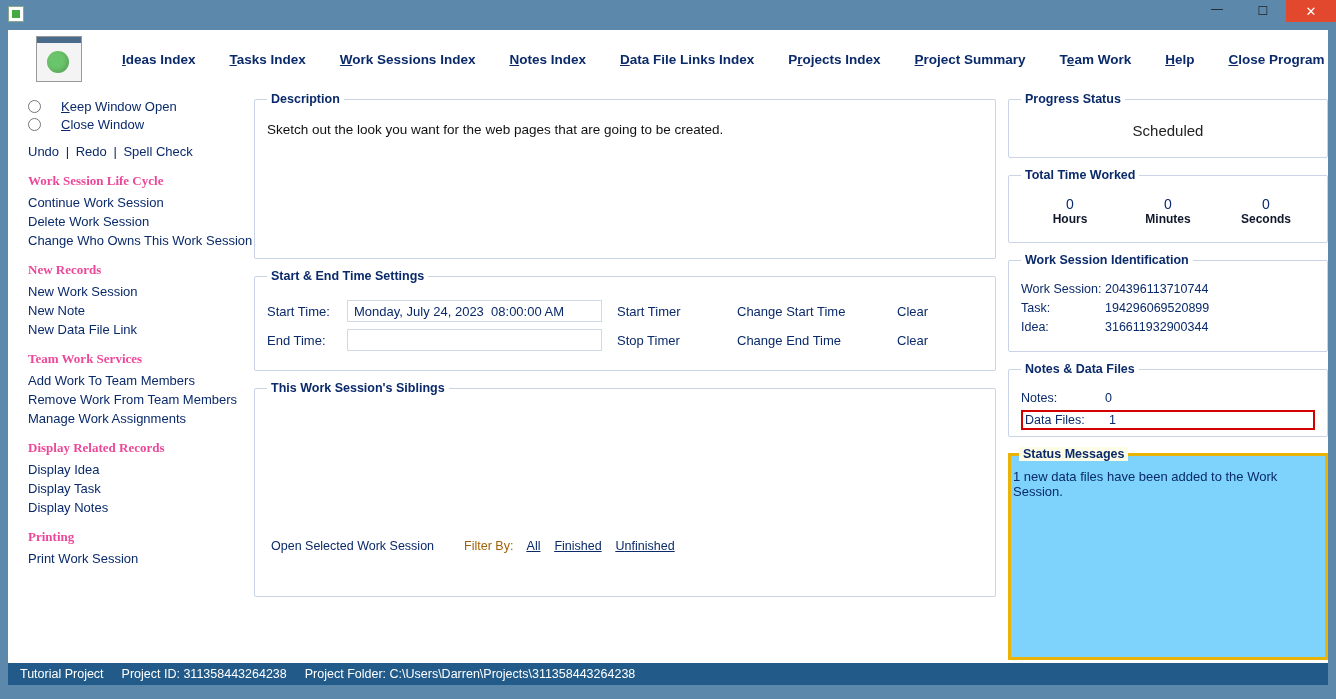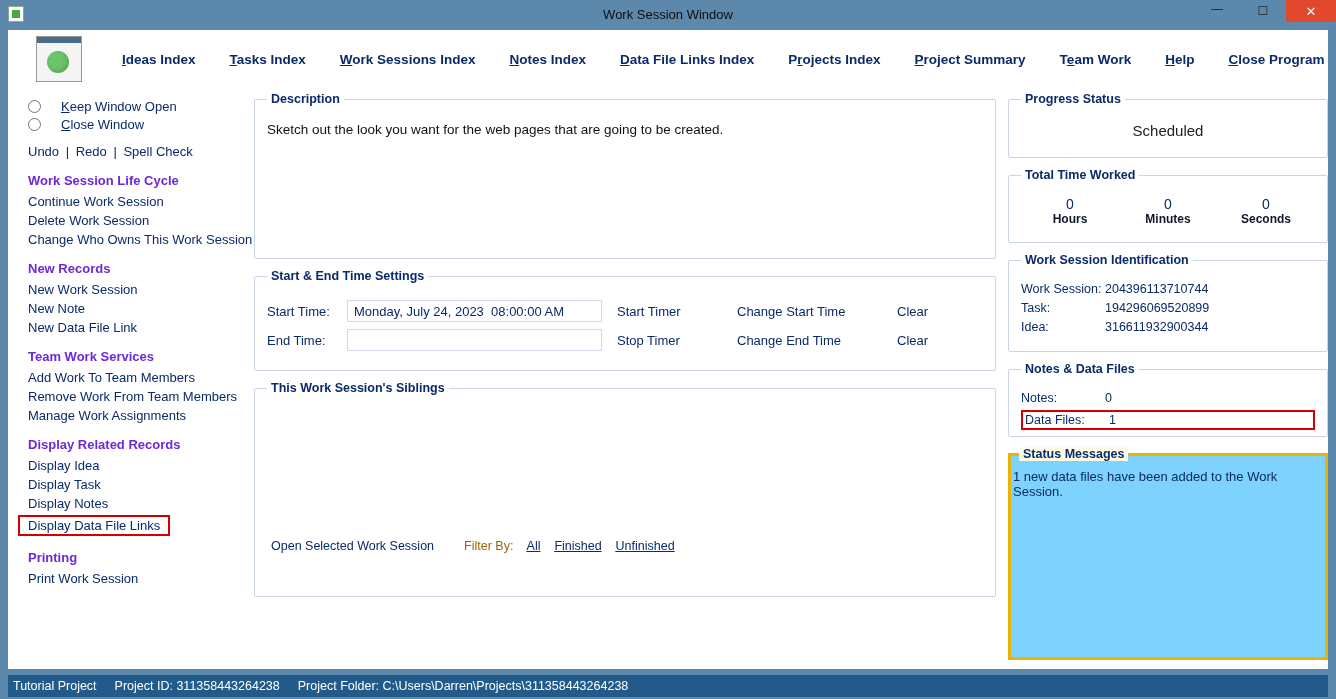--- a/index.html
+++ b/index.html
@@ -111,21 +111,21 @@
   .sidebar {
     width:246px;
     padding:8px 0 0 20px;
     color:#0a2a6a;
   }
   .radio-row { display:flex; align-items:center; gap:18px; margin:3px 0; font-size:13px; color:#0a2a6a;}
   .radio-row input { margin-right:2px;}
   .linkbar { margin:12px 0 8px; font-size:13px;}
   .linkbar span { color:#0a2a6a; cursor:pointer;}
   .sep { color:#333; margin:0 3px;}
-  .side-h { font-weight:700; color:#6d28d9; margin-top:14px; margin-bottom:6px; font-size:13px;}
+  .side-h { font-weight:700; color:#ec4899; margin-top:14px; margin-bottom:6px; font-size:13px;font-family:Liberation Serif, serif;}
   .side-link { color:#0a2a6a; font-size:13px; margin:4px 0; cursor:pointer;}
   .hl-red { border:2px solid #d40000; padding:1px 4px; display:inline-block;}
   
   .center {
     flex:1;
     padding-right:6px;
   }
   fieldset.group {
     border:1px solid #c9d4e6;
     border-radius:2px;
@@ -217,38 +217,37 @@
     background:#fdfce7;
   }
   .status-msg {
     color:#0a2a6a;
     font-size:13px;
     padding:8px 2px;
   }
   
   .statusbar {
     position:absolute;
-    left:8px; right:8px; bottom:2px;
+    left:8px; right:8px; bottom:14px;
     height:22px;
     background:#225b89;
     color:#fff;
     display:flex;
     align-items:center;
     gap:18px;
-    padding:0 5px;
+    padding:0 12px;
     font-size:12.5px;
   }
 </style>
 </head>
 <body>
 
 <div class="window">
   <div class="titlebar">
     <span class="app-icon"></span>
-    <div class="title">Work Session Window</div>
     <div class="win-controls">
       <div class="win-btn min"></div>
       <div class="win-btn max"></div>
       <div class="win-btn close"></div>
     </div>
   </div>
 
   <div class="client">
     <div class="topbar">
       <div class="logo"></div>
@@ -298,21 +297,20 @@
 
         <div class="side-h">Team Work Services</div>
         <div class="side-link">Add Work To Team Members</div>
         <div class="side-link">Remove Work From Team Members</div>
         <div class="side-link">Manage Work Assignments</div>
 
         <div class="side-h">Display Related Records</div>
         <div class="side-link">Display Idea</div>
         <div class="side-link">Display Task</div>
         <div class="side-link">Display Notes</div>
-        <div style="margin-left:-10px;"><span class="hl-red"><span class="side-link" style="margin:0; padding:2px 4px;">Display Data File Links</span></span></div>
 
         <div class="side-h">Printing</div>
         <div class="side-link">Print Work Session</div>
       </div>
 
       <div class="center">
         <fieldset class="group">
           <legend>Description</legend>
           <div class="desc-body">Sketch out the look you want for the web pages that are going to be created.</div>
         </fieldset>

